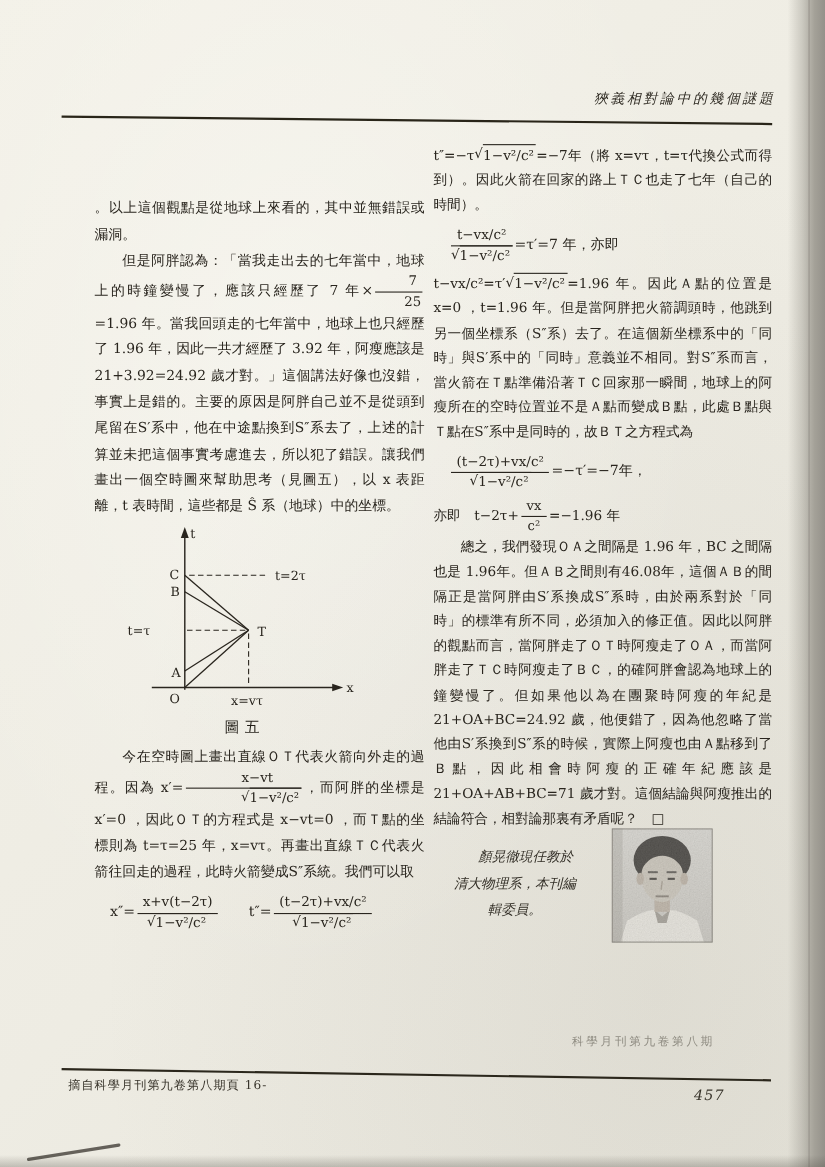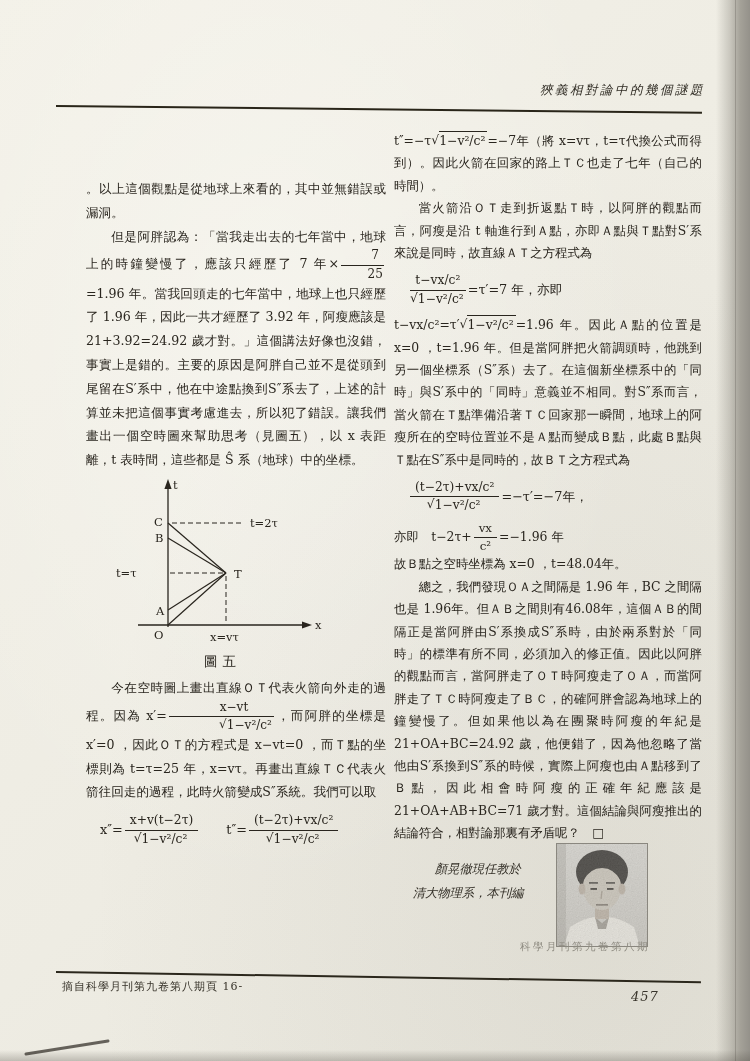--- a/index.html
+++ b/index.html
@@ -139,21 +139,20 @@
             <span class="de"><span class="sq"><span class="rd">√</span><span class="bd">1−v²/c²</span></span></span>
           </span>
         </span>
     </div>
 
   </div>
 
   <div class="col col-right">
     <p><span>t″=−τ</span><span class="sq"><span class="rd">√</span><span class="bd">1−v²/c²</span></span><span>=−7年（將 x=vτ，t=τ代換公式而得到）。因此火箭在回家的路上ＴＣ也走了七年（自己的時間）。</span></p>
 
-    <p class="indent">當火箭沿ＯＴ走到折返點Ｔ時，以阿胖的觀點而言，阿瘦是沿 t 軸進行到Ａ點，亦即Ａ點與Ｔ點對S′系來說是同時，故直線ＡＴ之方程式為</p>
 
     <div class="eqrow">
       <span class="eq">
           <span class="dfrac">
             <span class="nu">t−vx/c²</span>
             <span class="de"><span class="sq"><span class="rd">√</span><span class="bd">1−v²/c²</span></span></span>
           </span>
           <span>=τ′=7 年，亦即</span>
         </span>
     </div>
@@ -165,27 +164,27 @@
           <span class="dfrac">
             <span class="nu">(t−2τ)+vx/c²</span>
             <span class="de"><span class="sq"><span class="rd">√</span><span class="bd">1−v²/c²</span></span></span>
           </span>
           <span>=−τ′=−7年，</span>
         </span>
     </div>
 
     <p class="eqline"><span>亦即　t−2τ+</span><span class="dfrac"><span class="nu">vx</span><span class="de">c²</span></span><span>=−1.96 年</span></p>
 
-    <p>故Ｂ點之空時坐標為 x=0 ，t=48.04年。</p>
     <p class="indent">總之，我們發現ＯＡ之間隔是 1.96 年，BC 之間隔也是 1.96年。但ＡＢ之間則有46.08年，這個ＡＢ的間隔正是當阿胖由S′系換成S″系時，由於兩系對於「同時」的標準有所不同，必須加入的修正值。因此以阿胖的觀點而言，當阿胖走了ＯＴ時阿瘦走了ＯＡ，而當阿胖走了ＴＣ時阿瘦走了ＢＣ，的確阿胖會認為地球上的鐘變慢了。但如果他以為在團聚時阿瘦的年紀是 21+OA+BC=24.92 歲，他便錯了，因為他忽略了當他由S′系換到S″系的時候，實際上阿瘦也由Ａ點移到了Ｂ點，因此相會時阿瘦的正確年紀應該是 21+OA+AB+BC=71 歲才對。這個結論與阿瘦推出的結論符合，相對論那裏有矛盾呢？　□</p>
 
     <div class="bio-row">
       <div class="bio-text">
         <div class="bio-line1">顏晃徹現任教於</div>
         <div>清大物理系，本刊編</div>
+        <div>輯委員。</div>
       </div>
       <div class="photo-wrap">
         <svg width="92" height="104" viewBox="0 0 92 104">
           <defs>
             <filter id="grain" x="0" y="0" width="100%" height="100%">
               <feTurbulence type="fractalNoise" baseFrequency="0.85" numOctaves="2" stitchTiles="stitch"></feTurbulence>
               <feColorMatrix type="matrix" values="0.3 0.3 0.3 0 0.30  0.3 0.3 0.3 0 0.30  0.3 0.3 0.3 0 0.30  0 0 0 0 0.28"></feColorMatrix>
             </filter>
             <linearGradient id="bg" x1="0" y1="0" x2="0" y2="1">
               <stop offset="0" stop-color="#c9c7c0"></stop>

